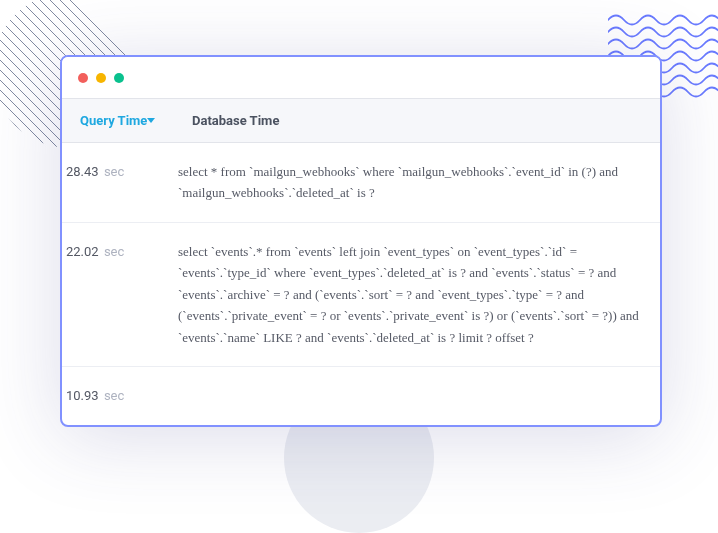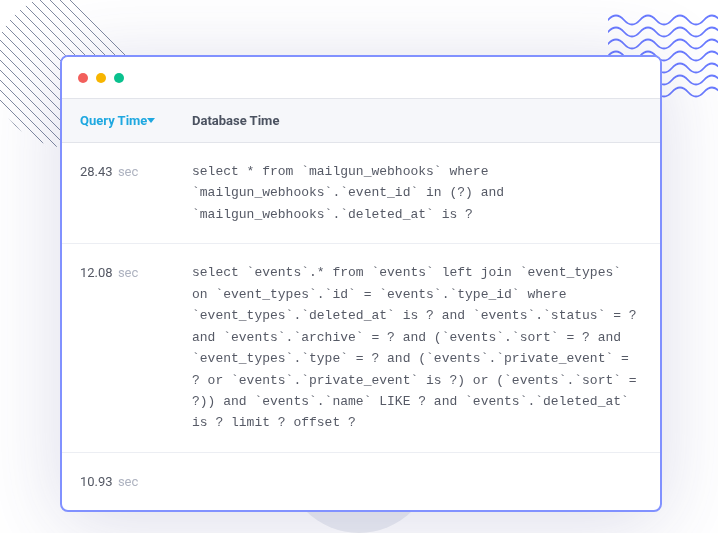--- a/index.html
+++ b/index.html
@@ -81,30 +81,30 @@
     }
     .sort-caret {
       width: 0; height: 0;
       border-left: 4px solid transparent;
       border-right: 4px solid transparent;
       border-top: 5px solid #1fa8e0;
     }
     .row {
       display: flex;
       border-bottom: 1px solid #eceef3;
-      padding: 18px 18px;
+      padding: 18px 4px;
       font-size: 13px;
       line-height: 1.65;
       color: #565a66;
     }
     .row:last-child { border-bottom: none; }
     .time-val { color: #545864; }
     .time-unit { color: #aeb3c0; margin-left: 2px; }
     .query-text {
-      font-family: Liberation Mono, monospace;
+      font-family: Liberation Serif, serif;
       word-break: break-word;
     }
   </style>
 </head>
 <body>
 
 <svg class="deco-circle-lines" viewBox="0 0 160 160">
   <defs>
       <clipPath id="c">
         <circle cx="80" cy="80" r="78"></circle>
@@ -170,21 +170,21 @@
   <div class="row">
     <div class="col-time">
       <span class="time-val">28.43</span>
       <span class="time-unit">sec</span>
     </div>
     <div class="col-query query-text">select * from `mailgun_webhooks` where `mailgun_webhooks`.`event_id` in (?) and `mailgun_webhooks`.`deleted_at` is ?</div>
   </div>
 
   <div class="row">
     <div class="col-time">
-      <span class="time-val">12.08</span>
+      <span class="time-val">22.02</span>
       <span class="time-unit">sec</span>
     </div>
     <div class="col-query query-text">select `events`.* from `events` left join `event_types` on `event_types`.`id` = `events`.`type_id` where `event_types`.`deleted_at` is ? and `events`.`status` = ? and `events`.`archive` = ? and (`events`.`sort` = ? and `event_types`.`type` = ? and (`events`.`private_event` = ? or `events`.`private_event` is ?) or (`events`.`sort` = ?)) and `events`.`name` LIKE ? and `events`.`deleted_at` is ? limit ? offset ?</div>
   </div>
 
   <div class="row">
     <div class="col-time">
       <span class="time-val">10.93</span>
       <span class="time-unit">sec</span>
     </div>

